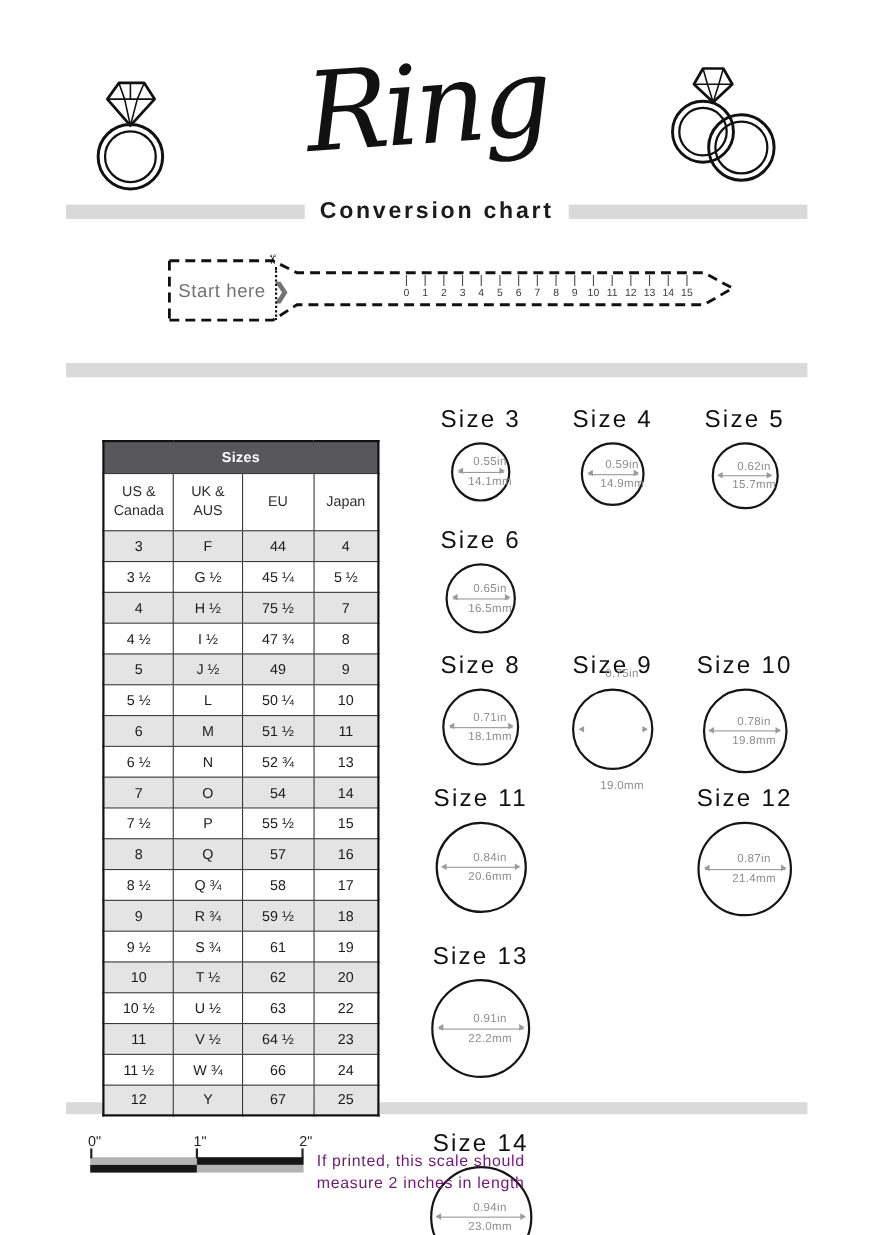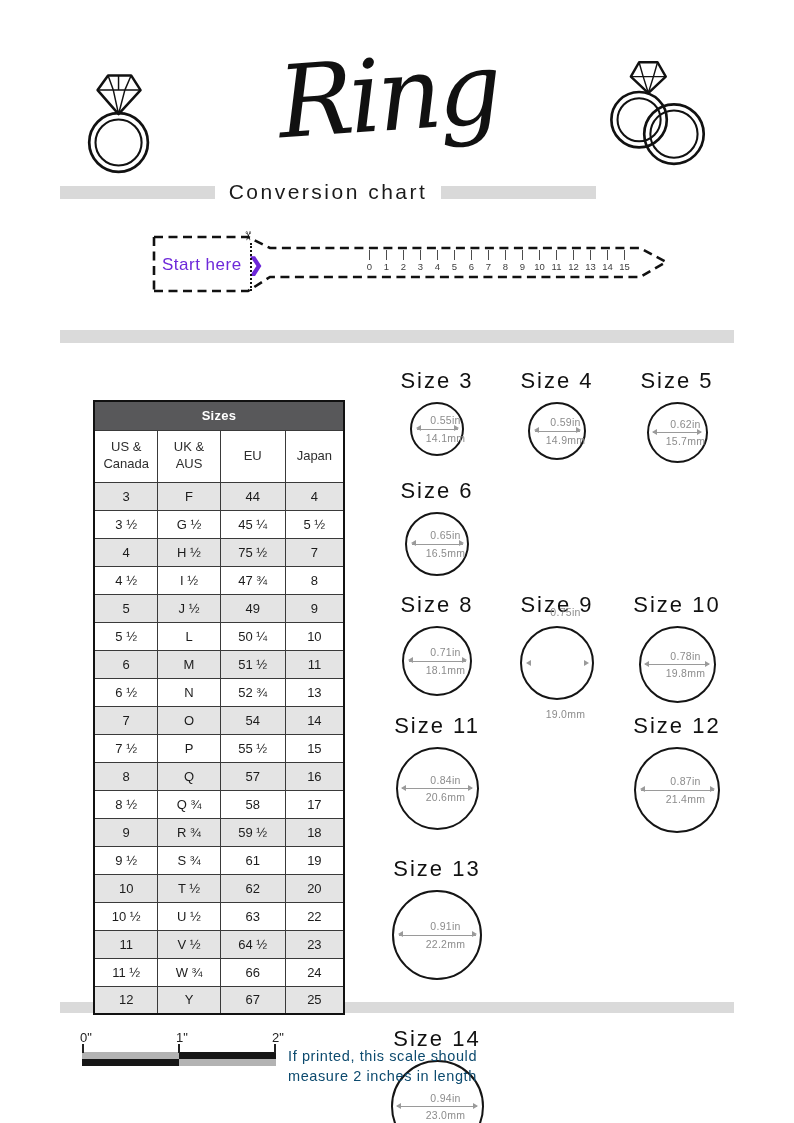--- a/index.html
+++ b/index.html
@@ -21,31 +21,31 @@
     font-family:"DejaVu Serif", serif; font-style:italic; font-weight:400;
     font-size:100px; line-height:1; letter-spacing:-4px;
     transform:rotate(-4deg); display:inline-block; margin-right:18px;
     position:relative; top:28px;
   }
   .title-main {
     font-size:56px; letter-spacing:7px; font-weight:500;
     position:relative; top:-6px;
   }
   .subtitle-row {
-    position:absolute; left:60px; top:180px; width:536px;
-    display:flex; align-items:center; justify-content:center; gap:14px;
+    position:absolute; left:60px; top:180px; width:674px;
+    display:flex; align-items:center; justify-content:center; gap:14px;font-weight:bold;
   }
   .subtitle-bar { height:13px; background:#d9d9d9; flex:1 1 auto; }
   .subtitle-text { font-size:21px; letter-spacing:2.5px; color:#1b1b1b; white-space:nowrap; }
 
   
   .sizer-tool-svg { position:absolute; left:148px; top:228px; }
   .start-here {
     position:absolute; left:162px; top:253px; width:92px;
-    font-size:17px; letter-spacing:0.5px; color:#6d28d9;
+    font-size:17px; letter-spacing:0.5px; color:#737373;
     display:flex; align-items:center; gap:6px; white-space:nowrap;
   }
   .start-chevron { font-size:19px; font-weight:bold; }
   .scissors-icon {
     position:absolute; left:243px; top:229px; font-size:12px; color:#111;
     transform:rotate(90deg);
   }
   .cut-line {
     position:absolute; left:250px; top:243px; width:0; height:48px;
     border-left:2px dotted #111;
@@ -112,21 +112,21 @@
 
   
   .scale-label { position:absolute; font-size:13px; color:#222; }
   .scale-tick { position:absolute; width:1.5px; background:#222; }
   .scale-bar { position:absolute; left:82px; top:1052px; width:194px; height:14px;
     display:grid; grid-template-columns:97px 97px; grid-template-rows:7px 7px; }
   .seg-gray { background:#b3b3b3; }
   .seg-black { background:#161616; }
   .scale-note {
     position:absolute; left:288px; top:1046px; font-size:14.5px;
-    color:#0c4a6e; letter-spacing:0.6px; line-height:1.38;
+    color:#701a75; letter-spacing:0.6px; line-height:1.38;
   }
 </style>
 </head>
 <body>
 
 <div id="page">
 
   <div class="ring-icon-left">
     <svg width="95" height="110" viewBox="0 0 90 105" fill="none" stroke="#111" stroke-width="2.4" stroke-linejoin="round">
       <polygon points="26,23 36,9 58,9 67,23 46,46" fill="#fff"></polygon>

